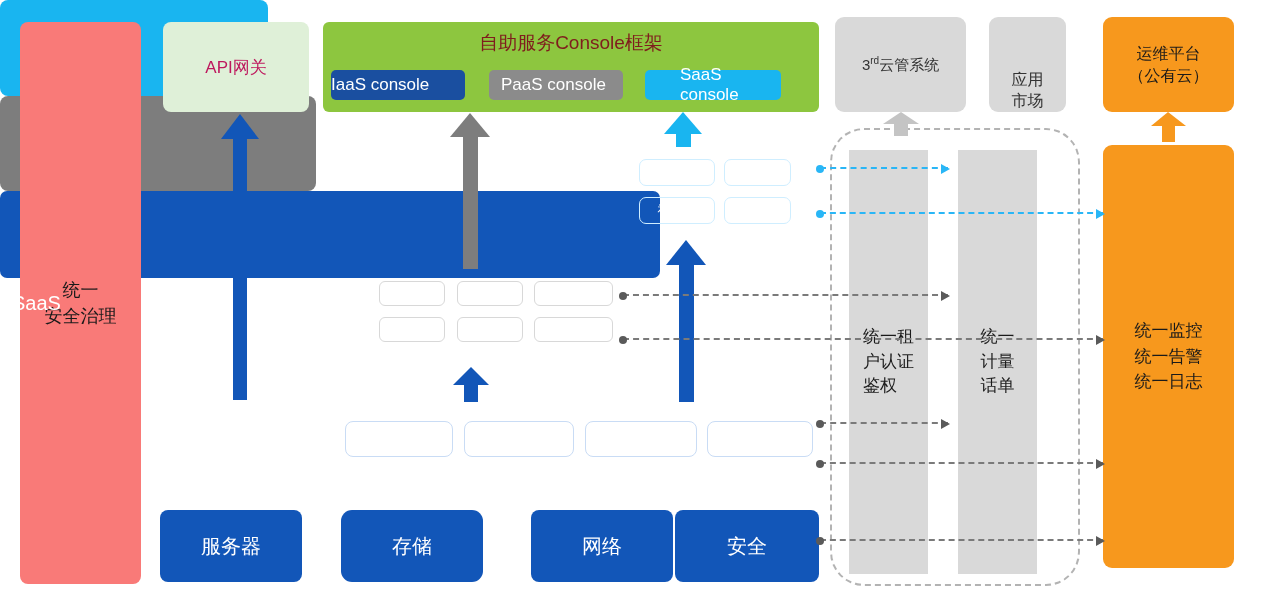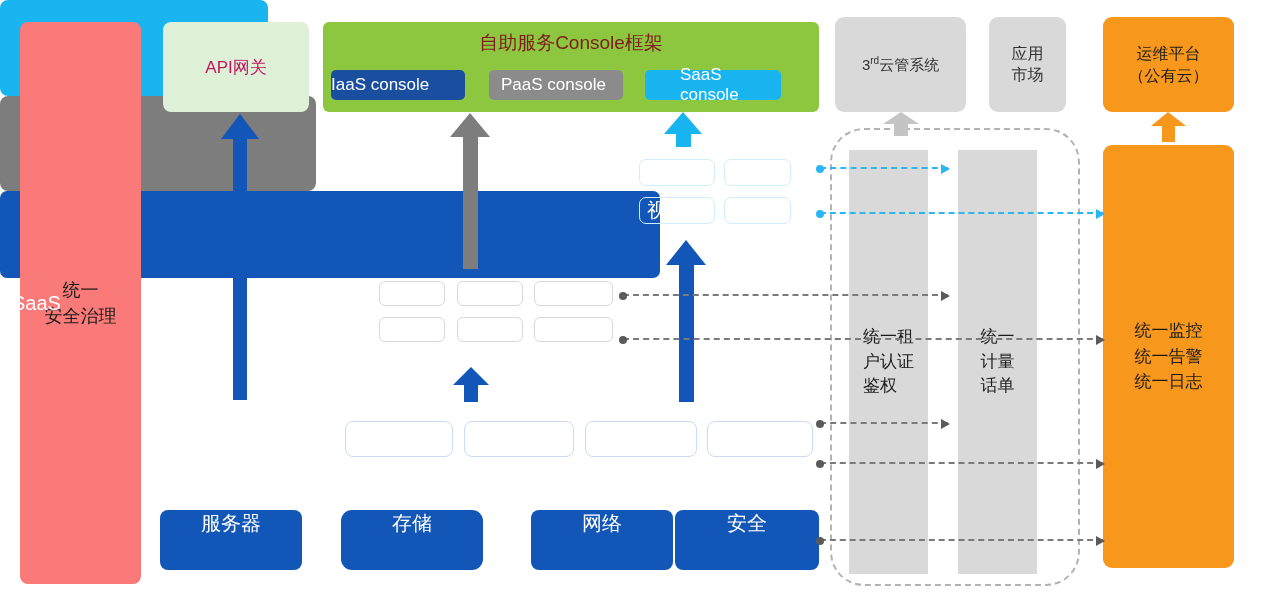--- a/index.html
+++ b/index.html
@@ -53,21 +53,21 @@
   
   #third-party {
     left: 835px; top: 17px; width: 131px; height: 95px;
     background: #d9d9d9; border-radius: 9px;
     color: #333; font-size: 15px;
   }
   #third-party sup { font-size: 10px; vertical-align: super; }
   #app-market {
     left: 989px; top: 17px; width: 77px; height: 95px;
     background: #d9d9d9; border-radius: 9px;
-    color: #333; font-size: 16px; line-height: 1.3;
+    color: #333; font-size: 16px; line-height: 1.3; align-items: flex-end;
   }
 
   
   #ops-platform {
     left: 1103px; top: 17px; width: 131px; height: 95px;
     background: #f7981d; border-radius: 9px;
     color: #1a1a1a; font-size: 16px; line-height: 1.35;
   }
   #ops-unified {
     left: 1103px; top: 145px; width: 131px; height: 423px;
@@ -80,21 +80,21 @@
     left: 552px; top: 145px; width: 268px; height: 96px;
     background: #19b5f0; border-radius: 8px;
     display: block;
   }
   #saas-label {
     position: absolute; left: 12px; top: 50%; transform: translateY(-50%);
     color: #ffffff; font-size: 20px;
   }
   .saas-chip {
     position: absolute; height: 27px; border: 1.6px solid #cfeeff;
-    border-radius: 7px; color: #ffffff; font-size: 20px;
+    border-radius: 7px; color: #ffffff; font-size: 13px;
     display: flex; align-items: center; justify-content: center;
   }
   #saas-blockchain { left: 639px; top: 159px; width: 76px; }
   #saas-iot        { left: 724px; top: 159px; width: 67px; }
   #saas-video      { left: 639px; top: 197px; width: 76px; }
   #saas-desktop    { left: 724px; top: 197px; width: 67px; }
 
   
   #paas-panel {
     left: 307px; top: 269px; width: 316px; height: 95px;
@@ -133,24 +133,24 @@
     color: #ffffff; font-size: 20px;
     display: flex; align-items: center; justify-content: center;
   }
   #infra-compute { left: 345px; width: 108px; }
   #infra-storage { left: 464px; width: 110px; }
   #infra-network { left: 585px; width: 112px; }
   #infra-cce     { left: 707px; width: 106px; }
 
   
   .hw-box {
-    position: absolute; top: 510px; height: 60px;
+    position: absolute; top: 510px; height: 72px;
     background: #1256b8; border-radius: 8px;
     color: #ffffff; font-size: 20px;
-    display: flex; justify-content: center;
+    display: flex; align-items: center; justify-content: center;
   }
   #hw-server  { left: 160px; width: 142px; }
   #hw-storage { left: 341px; width: 142px; border-radius: 11px; }
   #hw-network { left: 531px; width: 142px; }
   #hw-security{ left: 675px; width: 144px; }
 
   
   #shared-dash {
     position: absolute; left: 830px; top: 128px; width: 250px; height: 458px;
     border: 2px dashed #b3b3b3; border-radius: 34px;

